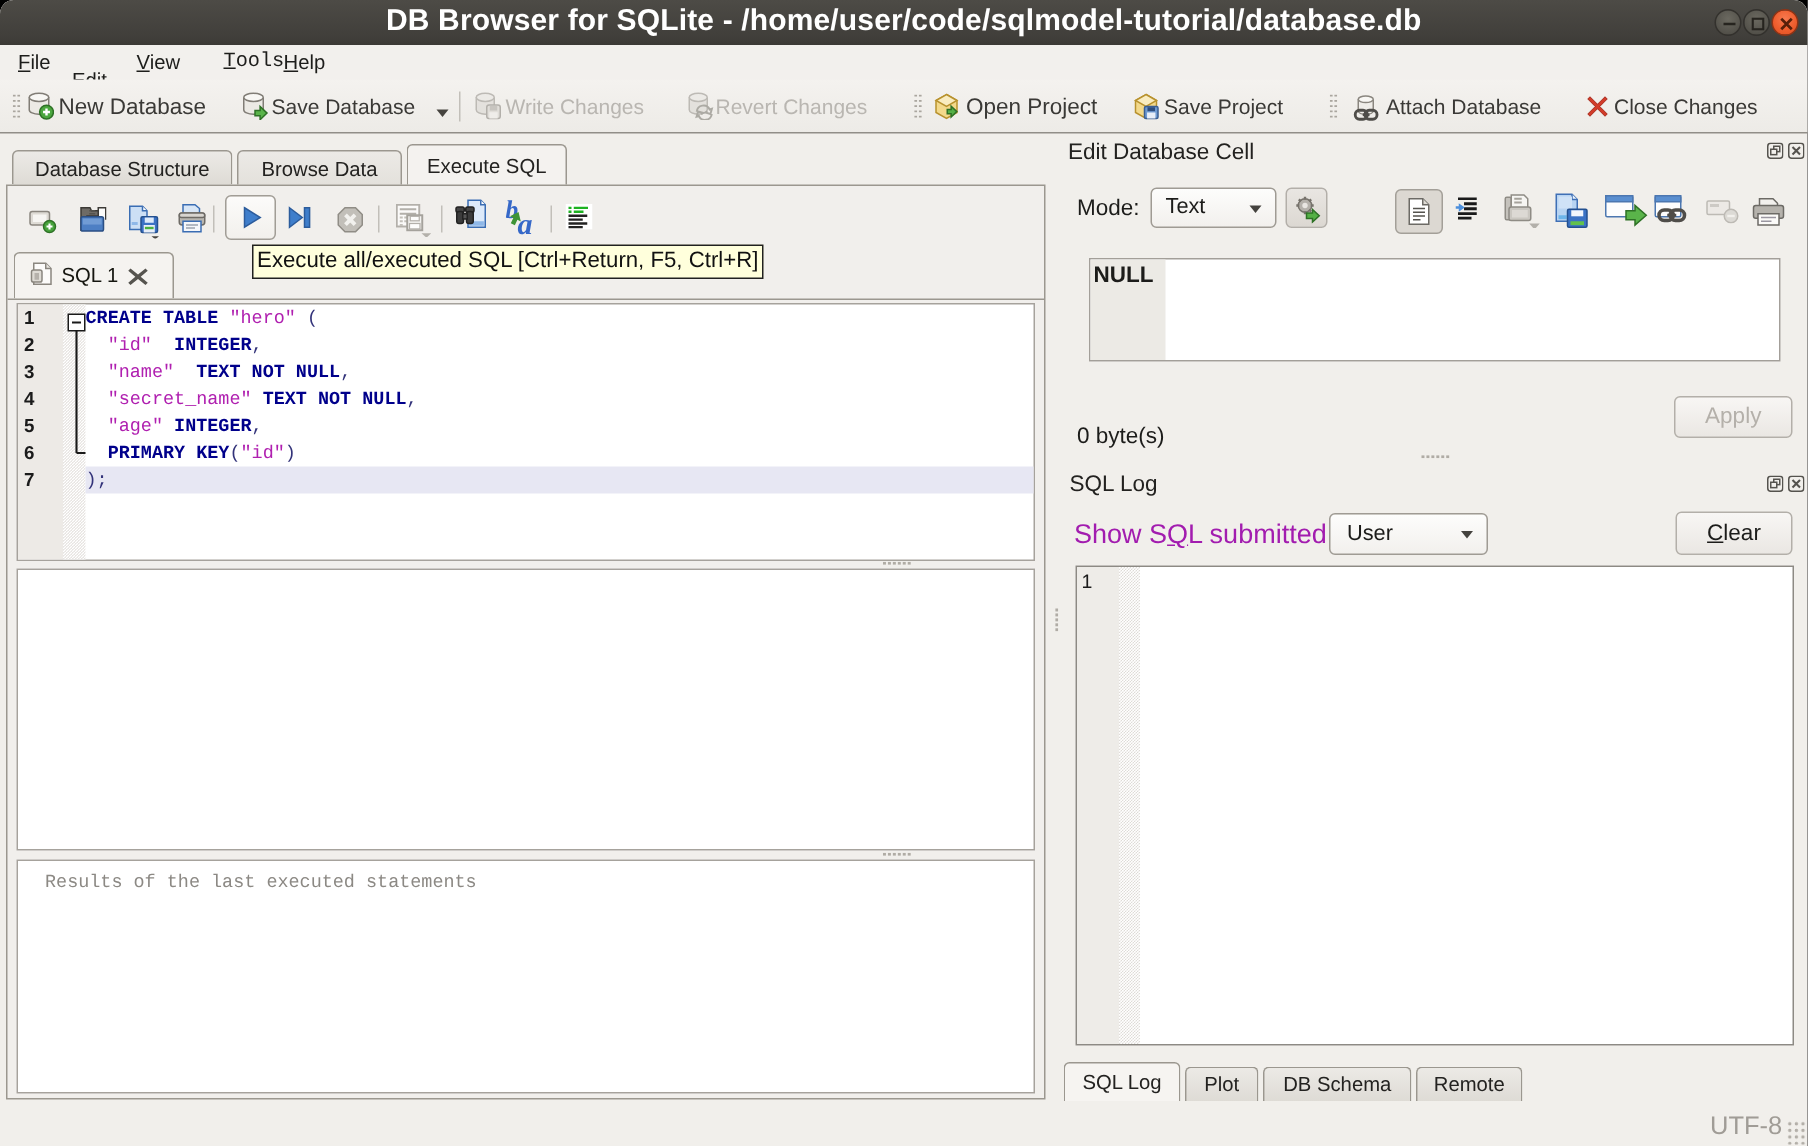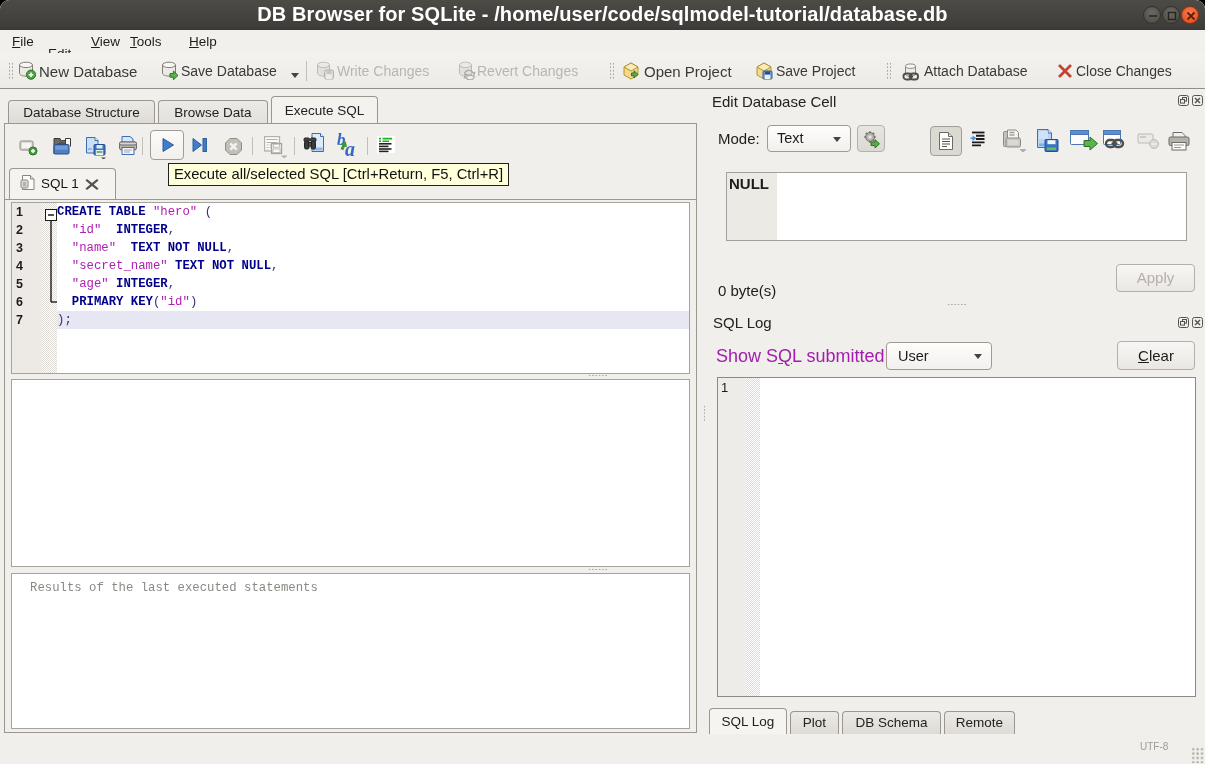--- a/index.html
+++ b/index.html
@@ -81,21 +81,21 @@
       <svg width="18" height="18">
           <path d="M5.5 5.5 L12.5 12.5 M12.5 5.5 L5.5 12.5" stroke="#581f09" stroke-width="1.8"></path>
         </svg>
     </div>
   </div>
 
   <div class="menubar">
     <span style="left:12px;"><u>F</u>ile</span>
     <span style="left:48px;margin-top:12px;"><u>E</u>dit</span>
     <span style="left:91px;"><u>V</u>iew</span>
-    <span style="left:130px;"><u>T</u>ools</span>
+    <span style="left:149px;font-family:Liberation Mono, monospace;"><u>T</u>ools</span>
     <span style="left:189px;"><u>H</u>elp</span>
   </div>
 
   <div class="toolbar"></div>
   <div class="grip" style="left:8px;"></div>
   <svg class="icon" style="left:18px;top:61px;" width="18" height="19" viewBox="0 0 18 19">
     <path d="M1.5 3.9 v8.2 c0 1.8 2.9 3 6.5 3 s6.5 -1.2 6.5 -3 v-8.2" fill="#eceae5" stroke="#817d76"></path>
     <ellipse cx="8" cy="3.9" rx="6.5" ry="2.7" fill="#f8f7f4" stroke="#817d76"></ellipse>
     <circle cx="13" cy="13.7" r="4.6" fill="#4ba73f" stroke="#2e7126"></circle>
     <path d="M13 11.4 v4.6 M10.7 13.7 h4.6" stroke="#fff" stroke-width="1.6"></path>
@@ -246,21 +246,21 @@
     <rect x="1" y="6" width="7" height="8" rx="1.4" fill="#dedbd5" stroke="#8a867f"></rect>
     <rect x="3" y="8" width="3" height="4.5" fill="#b5b1ab"></rect>
   </svg>
   <div class="abs" style="left:41px;top:174px;font-size:13.5px;line-height:19px;color:#15150f;">SQL 1</div>
   <svg class="icon" style="left:85px;top:178px;" width="14" height="13" viewBox="0 0 14 13">
     <path d="M2 1 L7 5 L12 1 L13.5 2.5 L8.8 6.5 L13.5 10.5 L12 12 L7 8 L2 12 L0.5 10.5 L5.2 6.5 L0.5 2.5 Z" fill="#56544f"></path>
   </svg>
   <div class="abs" style="left:5px;top:199px;width:691px;height:1px;background:#9b978f;"></div>
 
   <div class="abs" style="left:168px;top:163px;width:341px;height:23px;background:#ffffdc;border:1px solid #202020;z-index:30;
-       font-size:14.8px;color:#111;text-align:center;line-height:21px;">Execute all/selected SQL [Ctrl+Return, F5, Ctrl+R]</div>
+       font-size:14.8px;color:#111;text-align:center;line-height:21px;">Execute all/executed SQL [Ctrl+Return, F5, Ctrl+R]</div>
 
   <div class="whitebox" style="left:11px;top:202px;width:679px;height:172px;"></div>
   <div class="abs" style="left:12px;top:203px;width:30px;height:170px;background:#edeae6;"></div>
   <div class="abs checker" style="left:42px;top:203px;width:15px;height:170px;"></div>
   <div class="abs" style="left:57px;top:311px;width:632px;height:18px;background:#e7e7f3;"></div>
 
   <svg class="icon" style="left:44px;top:203px;" width="14" height="110" viewBox="0 0 14 110">
     <rect x="1.5" y="6.5" width="11" height="11" fill="#fff" stroke="#1a1a1a"></rect>
     <line x1="4" y1="12" x2="10" y2="12" stroke="#1a1a1a" stroke-width="1.4"></line>
     <line x1="7" y1="17.5" x2="7" y2="99" stroke="#1a1a1a" stroke-width="1.4"></line>
@@ -393,16 +393,16 @@
   <div class="abs" style="left:717px;top:377px;width:479px;height:320px;background:#fff;border:1px solid #8d8a84;"></div>
   <div class="abs" style="left:718px;top:378px;width:28px;height:318px;background:#eeece8;"></div>
   <div class="abs checker" style="left:746px;top:378px;width:14px;height:318px;"></div>
   <div class="abs" style="left:721px;top:380px;font-size:13px;color:#1b1b1b;">1</div>
 
   <div class="tab active" style="left:709px;top:708px;width:78px;height:26px;line-height:25px;background:#f6f4f1;">SQL Log</div>
   <div class="tab" style="left:790px;top:711px;width:49px;height:23px;line-height:22px;">Plot</div>
   <div class="tab" style="left:842px;top:711px;width:99px;height:23px;line-height:22px;">DB Schema</div>
   <div class="tab" style="left:944px;top:711px;width:71px;height:23px;line-height:22px;">Remote</div>
 
-  <div class="abs" style="left:1140px;top:741px;font-size:10px;color:#a09c96;">UTF-8</div>
+  <div class="abs" style="left:1140px;top:741px;font-size:17px;color:#a09c96;">UTF-8</div>
   <div class="abs" style="left:1191px;top:747px;width:13px;height:16px;
      background-image:radial-gradient(circle, #b3afa8 36%, transparent 42%); background-size:4.4px 4.4px;"></div>
 </div>
 
 </body></html>

